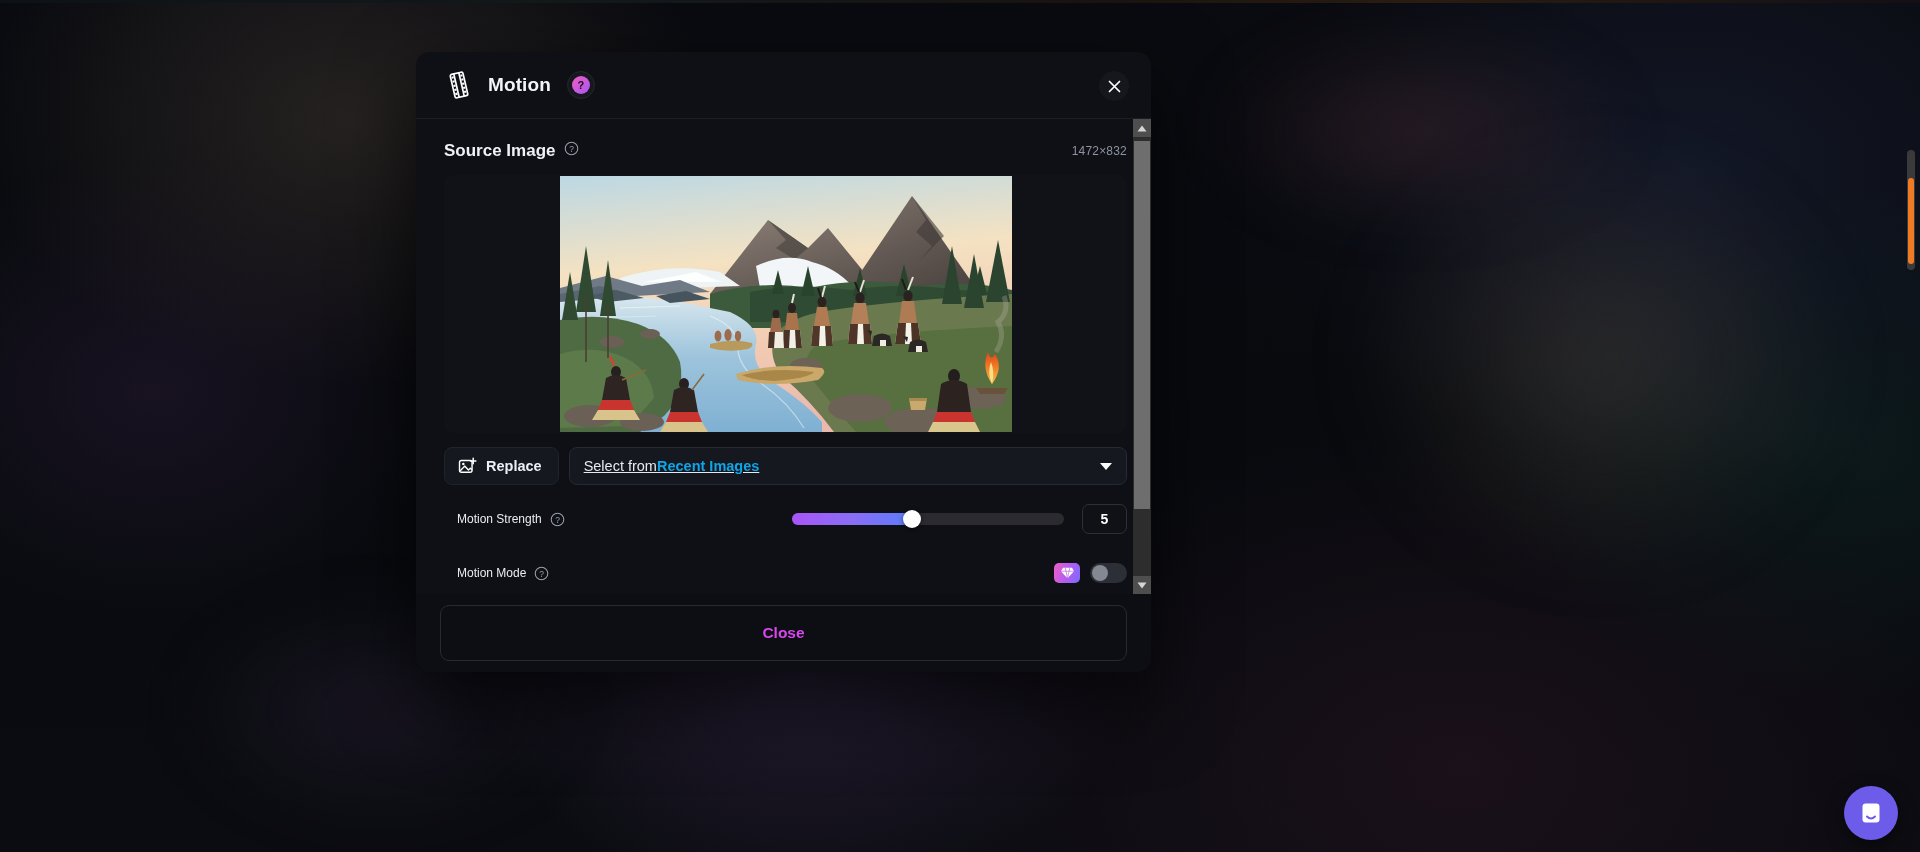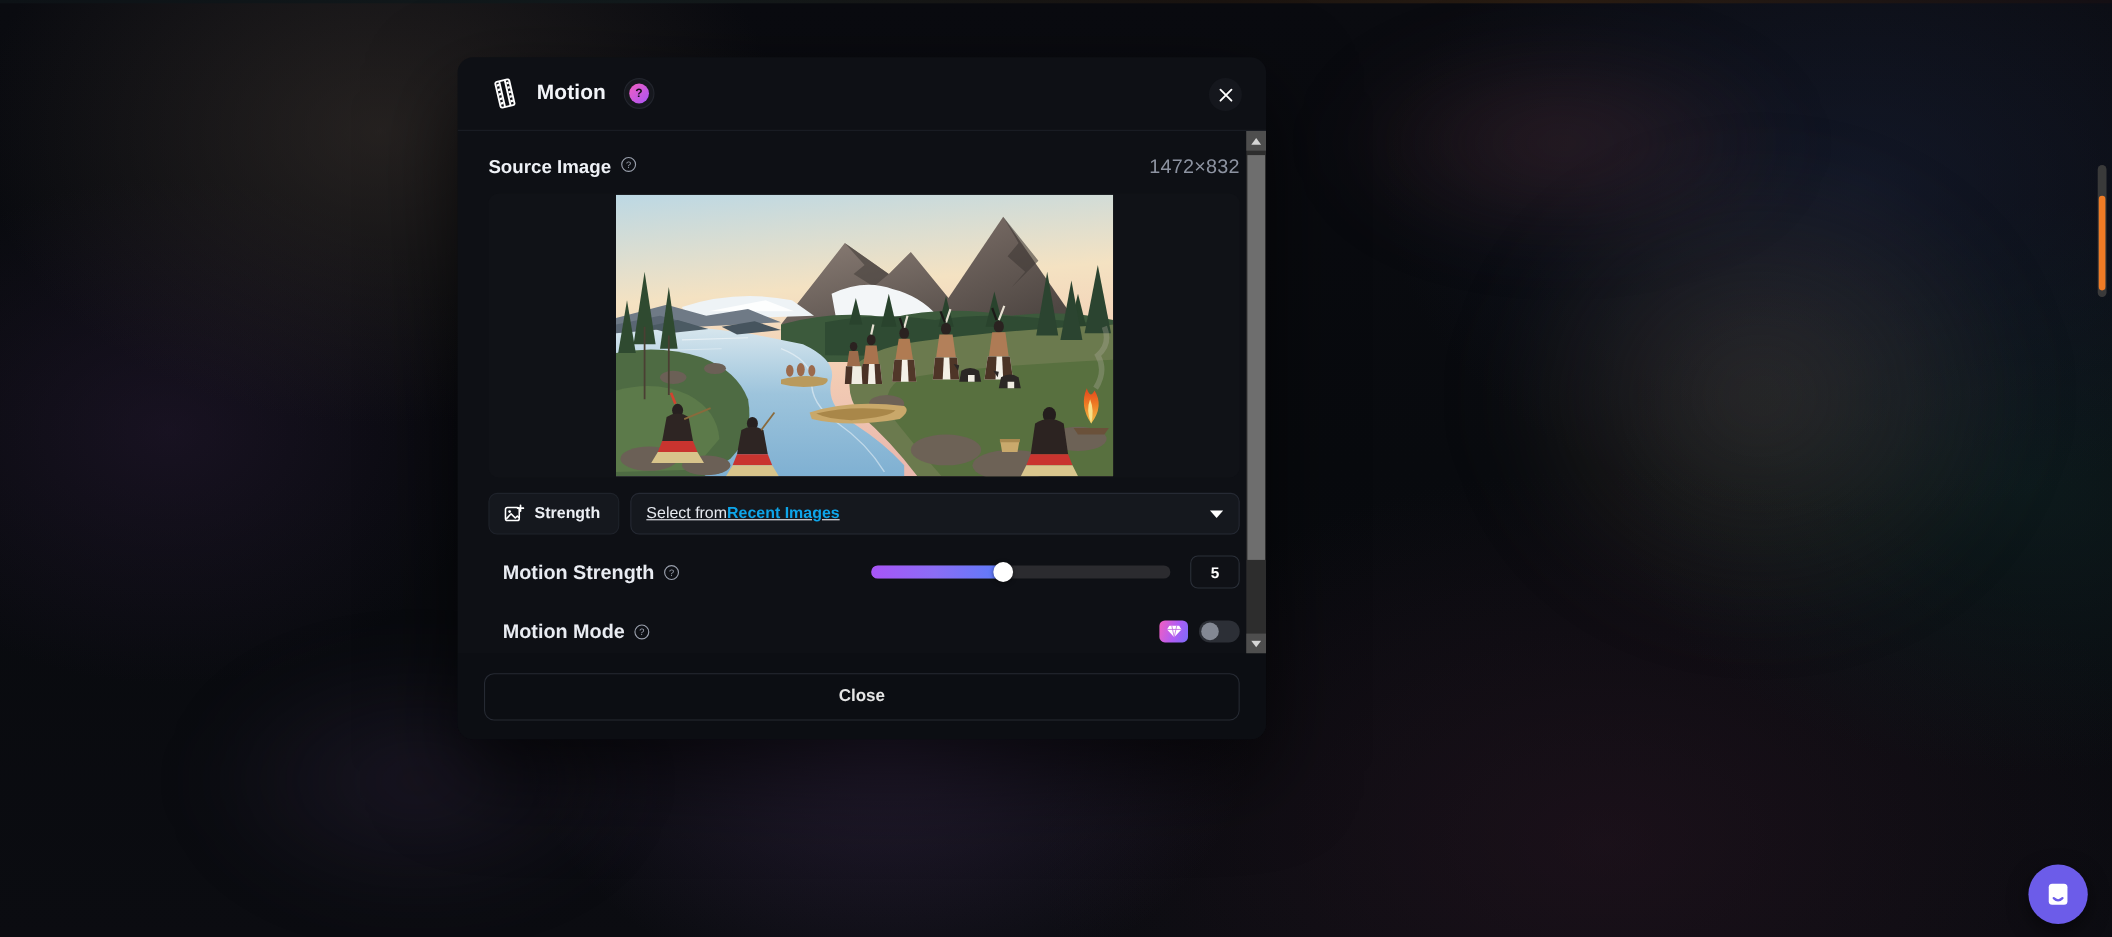--- a/index.html
+++ b/index.html
@@ -101,21 +101,21 @@
     padding:22px 28px 0 28px;
   }
   .body-inner { width:683px; }
 
   .section-row {
     display:flex; align-items:center; justify-content:space-between;
     margin-bottom:14px;
   }
   .section-title-wrap { display:flex; align-items:flex-start; gap:8px; }
   .section-title { font-size:17px; font-weight:600; color:#eef1f6; }
-  .dim-text { font-size:18px; color:#8d93a1; letter-spacing:.2px; }
+  .dim-text { font-size:12px; color:#8d93a1; letter-spacing:.2px; }
 
   .img-frame {
     width:683px; height:258px;
     background:#101217; border-radius:9px;
     display:flex; align-items:center; justify-content:center;
     overflow:hidden;
   }
   .img-canvas { width:452px; height:256px; display:block; }
 
   .source-controls {
@@ -140,21 +140,21 @@
     width:0; height:0; margin-top:-3px;
     border-left:6px solid transparent; border-right:6px solid transparent;
     border-top:7px solid #ffffff;
   }
 
   .opt-row {
     display:flex; align-items:center; justify-content:space-between;
     height:40px; margin-top:14px; padding-left:13px;
   }
   .opt-label-wrap { display:flex; align-items:center; gap:8px; }
-  .opt-label { font-size:18px; font-weight:700; color:#e9ecf2; }
+  .opt-label { font-size:12px; font-weight:400; color:#e9ecf2; }
 
   .slider-wrap { display:flex; align-items:center; gap:18px; }
   .slider-track {
     position:relative; width:272px; height:12px;
     border-radius:7px; background:#2b2b2f; cursor:pointer;
   }
   .slider-fill {
     position:absolute; left:0; top:0; height:12px; border-radius:7px;
     background: linear-gradient(90deg,#a855f7 0%,#8b6df5 48%,#5b7cfa 100%);
   }
@@ -203,23 +203,23 @@
   }
 
   
   .modal-footer {
     flex:0 0 78px; height:78px;
     display:flex; align-items:center; gap:18px;
     padding:0 24px;
     background:#0c0e13;
   }
   .btn-close {
-    flex:1 1 0; height:43px;
+    flex:1 1 0; height:56px;
     border:1px solid #262a33; border-radius:9px;
-    background:transparent; color:#e5e5e5;
+    background:transparent; color:#d946ef;
     font-size:15.5px; font-weight:600;
     display:flex; align-items:center; justify-content:center; cursor:pointer;
   }
   .btn-generate {
     flex:1.25 1 0; height:50px; border-radius:9px; border:none;
     background: linear-gradient(90deg,#ee5a9a 0%,#b44ef2 48%,#6078f5 100%);
     color:#ffffff; font-size:16px; font-weight:700;
     display:flex; align-items:center; justify-content:center; gap:9px;
     cursor:pointer;
   }
@@ -502,21 +502,21 @@
       </div>
 
       <div class="source-controls">
         <div class="replace-btn">
           <svg width="19" height="19" viewBox="0 0 20 20">
             <rect x="1.6" y="3.6" width="13.2" height="12.4" rx="2" fill="none" stroke="#ffffff" stroke-width="1.5"></rect>
             <circle cx="5.6" cy="7.4" r="1.3" fill="#ffffff"></circle>
             <path d="M2.4 14.4 L7 9.6 L11 13.6 L13 11.8 L14.6 13.4" fill="none" stroke="#ffffff" stroke-width="1.5" stroke-linejoin="round"></path>
             <path d="M16 1.4 L16 7 M13.2 4.2 L18.8 4.2" stroke="#ffffff" stroke-width="1.6" stroke-linecap="round"></path>
           </svg>
-          <span>Strength</span>
+          <span>Replace</span>
         </div>
 
         <div class="select-field">
           <span>Select from </span>
           <b>Recent Images</b>
           <span class="caret"></span>
         </div>
       </div>
 
       <div class="opt-row">

